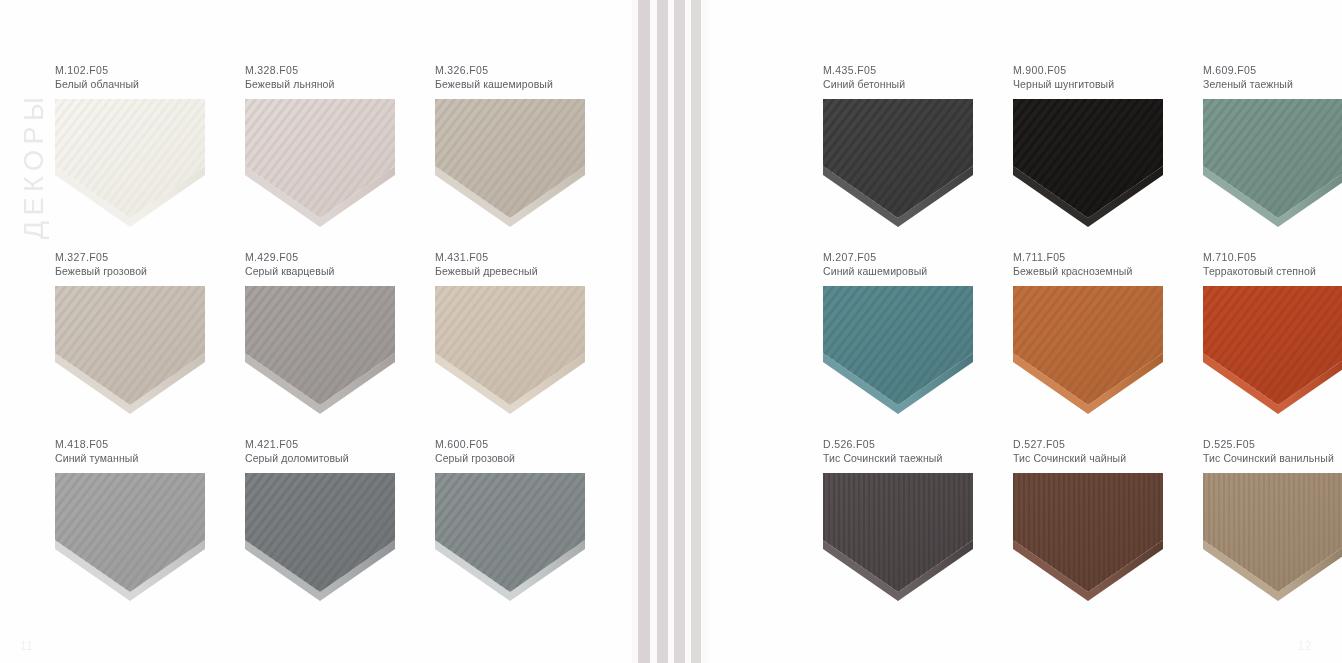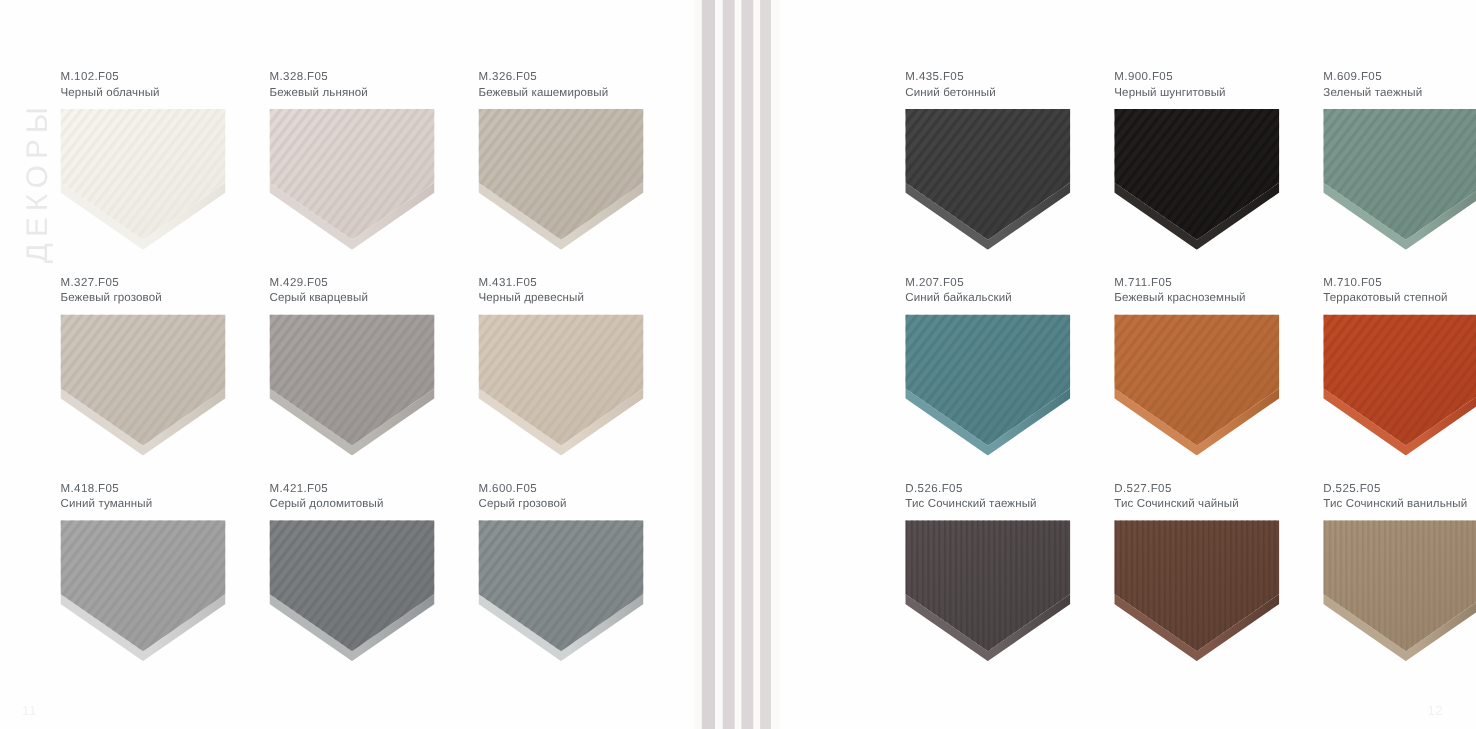--- a/index.html
+++ b/index.html
@@ -73,21 +73,21 @@
 <body>
 
 <div class="spread">
 
   <div class="page page-left">
     <div class="section-title">ДЕКОРЫ</div>
     <div class="grid grid-left">
         <div class="row">
           <div class="cell">
             <div class="code">M.102.F05</div>
-            <div class="name">Черный облачный</div>
+            <div class="name">Белый облачный</div>
             <div class="swatch-wrap">
               <svg viewBox="0 0 150 128" xmlns="http://www.w3.org/2000/svg">
     <defs>
       <linearGradient id="fg0" x1="0" y1="0" x2="0.85" y2="1">
         <stop offset="0" stop-color="#f6f5f0"></stop>
         <stop offset="1" stop-color="#eceae2"></stop>
       </linearGradient>
       <linearGradient id="eg0" x1="0" y1="0" x2="1" y2="0">
         <stop offset="0" stop-color="#f2f0ea"></stop>
         <stop offset="0.55" stop-color="#f2f0ea"></stop>
@@ -200,21 +200,21 @@
        </pattern>
     </defs>
     <polygon points="0,67 75,119 150,67 150,76 75,128 0,76" fill="url(#eg4)"></polygon>
     <polygon points="0,0 150,0 150,67 75,119 0,67" fill="url(#fg4)"></polygon>
     <polygon points="0,0 150,0 150,67 75,119 0,67" fill="url(#pg4)"></polygon>
   </svg>
             </div>
           </div>
           <div class="cell">
             <div class="code">M.431.F05</div>
-            <div class="name">Черный древесный</div>
+            <div class="name">Бежевый древесный</div>
             <div class="swatch-wrap">
               <svg viewBox="0 0 150 128" xmlns="http://www.w3.org/2000/svg">
     <defs>
       <linearGradient id="fg5" x1="0" y1="0" x2="0.85" y2="1">
         <stop offset="0" stop-color="#d6cabb"></stop>
         <stop offset="1" stop-color="#c8bbab"></stop>
       </linearGradient>
       <linearGradient id="eg5" x1="0" y1="0" x2="1" y2="0">
         <stop offset="0" stop-color="#e0d6c9"></stop>
         <stop offset="0.55" stop-color="#e0d6c9"></stop>
@@ -399,21 +399,21 @@
     <polygon points="0,67 75,119 150,67 150,76 75,128 0,76" fill="url(#eg11)"></polygon>
     <polygon points="0,0 150,0 150,67 75,119 0,67" fill="url(#fg11)"></polygon>
     <polygon points="0,0 150,0 150,67 75,119 0,67" fill="url(#pg11)"></polygon>
   </svg>
             </div>
           </div>
         </div>
         <div class="row">
           <div class="cell">
             <div class="code">M.207.F05</div>
-            <div class="name">Синий байкальский</div>
+            <div class="name">Синий кашемировый</div>
             <div class="swatch-wrap">
               <svg viewBox="0 0 150 128" xmlns="http://www.w3.org/2000/svg">
     <defs>
       <linearGradient id="fg12" x1="0" y1="0" x2="0.85" y2="1">
         <stop offset="0" stop-color="#5b8b91"></stop>
         <stop offset="1" stop-color="#4e7c82"></stop>
       </linearGradient>
       <linearGradient id="eg12" x1="0" y1="0" x2="1" y2="0">
         <stop offset="0" stop-color="#6e9ca2"></stop>
         <stop offset="0.55" stop-color="#6e9ca2"></stop>

